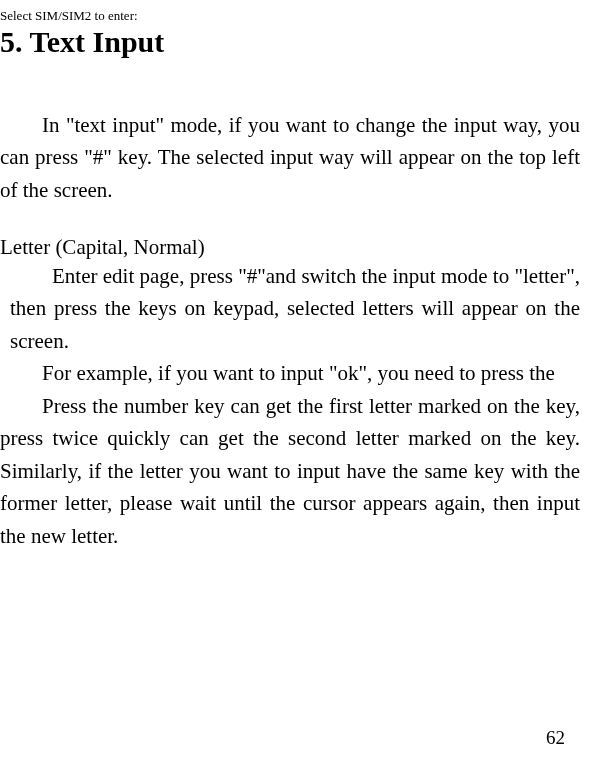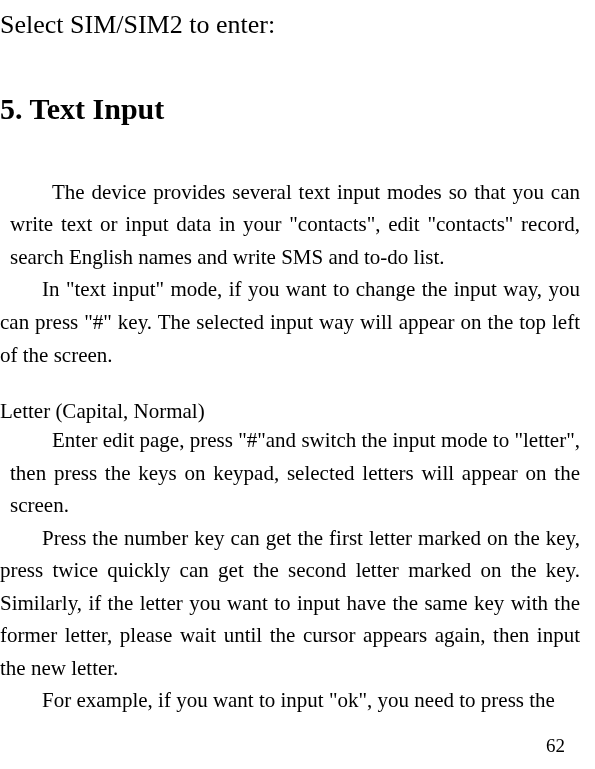--- a/index.html
+++ b/index.html
@@ -15,23 +15,22 @@
       color: #000000;
       padding: 8px 12px 8px 0;
       position: relative;
     }
     .page-content {
       width: 100%;
       height: 100%;
       position: relative;
     }
     .top-line {
-      font-size: 26px;
+      font-size: 13px;
       line-height: 1.3;
-      margin-bottom: 50px;
     }
     .chapter-heading {
       text-align: left;
       font-size: 30px;
       font-weight: bold;
       margin-bottom: 50px;
     }
     .para {
       font-size: 21px;
       line-height: 1.55;
@@ -49,47 +48,46 @@
       padding-right: 3px;
     }
     .section-heading {
       font-size: 21px;
       font-weight: normal;
       margin-top: 28px;
       margin-bottom: 0;
     }
     .page-number {
       position: absolute;
-      bottom: 4px;
+      bottom: 12px;
       right: 18px;
       font-size: 19px;
     }
     .block1 {
       margin-bottom: 0;
     }
     .block2 {
       margin-bottom: 0;
     }
   </style>
 </head>
 <body>
 
 <div class="page-content">
 
   <div class="top-line">Select SIM/SIM2 to enter:</div>
 
   <div class="chapter-heading">5.   Text Input</div>
 
-  <div class="para para-indent block1">The device provides several text input modes so that you can write text or input data in your "contacts", edit "contacts" record, search English names and write SMS and to-do list.</div>
 
   <div class="para para-indent2 block2">In "text input" mode, if you want to change the input way, you can press "#" key. The selected input way will appear on the top left of the screen.</div>
 
   <div class="section-heading">Letter (Capital, Normal)</div>
 
   <div class="para para-indent">Enter edit page, press "#"and switch the input mode to "letter", then press the keys on keypad, selected letters will appear on the screen.</div>
 
+  <div class="para para-indent2">For example, if you want to input "ok", you need to press the</div>
+
   <div class="para para-indent2">Press the number key can get the first letter marked on the key, press twice quickly can get the second letter marked on the key. Similarly, if the letter you want to input have the same key with the former letter, please wait until the cursor appears again, then input the new letter.</div>
-
-  <div class="para para-indent2">For example, if you want to input "ok", you need to press the</div>
 
   <div class="page-number">62</div>
 
 </div>
 
 </body></html>

